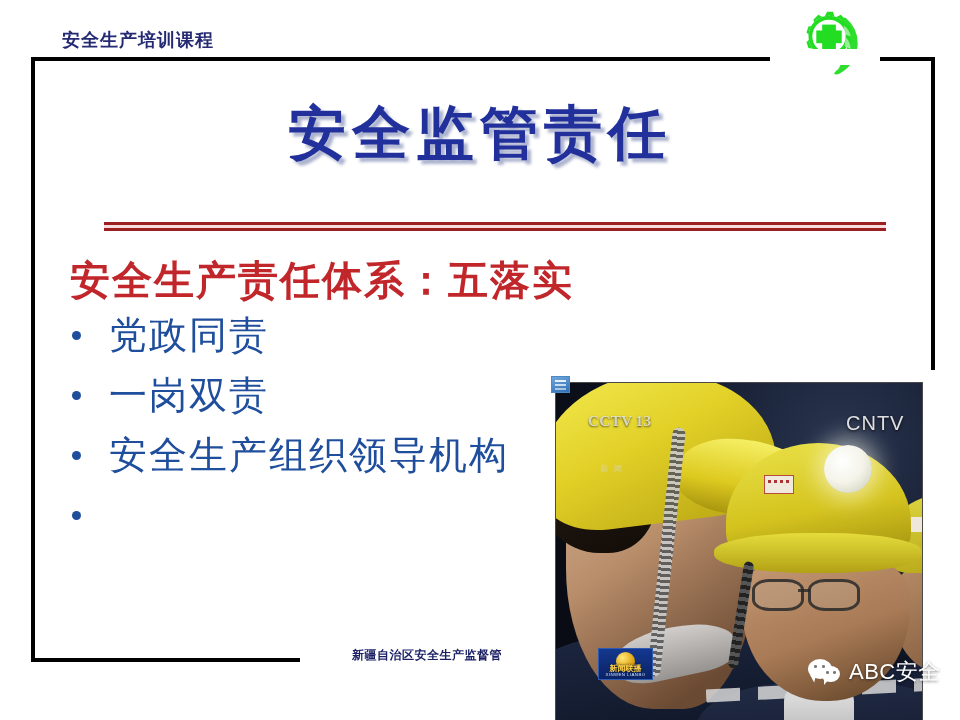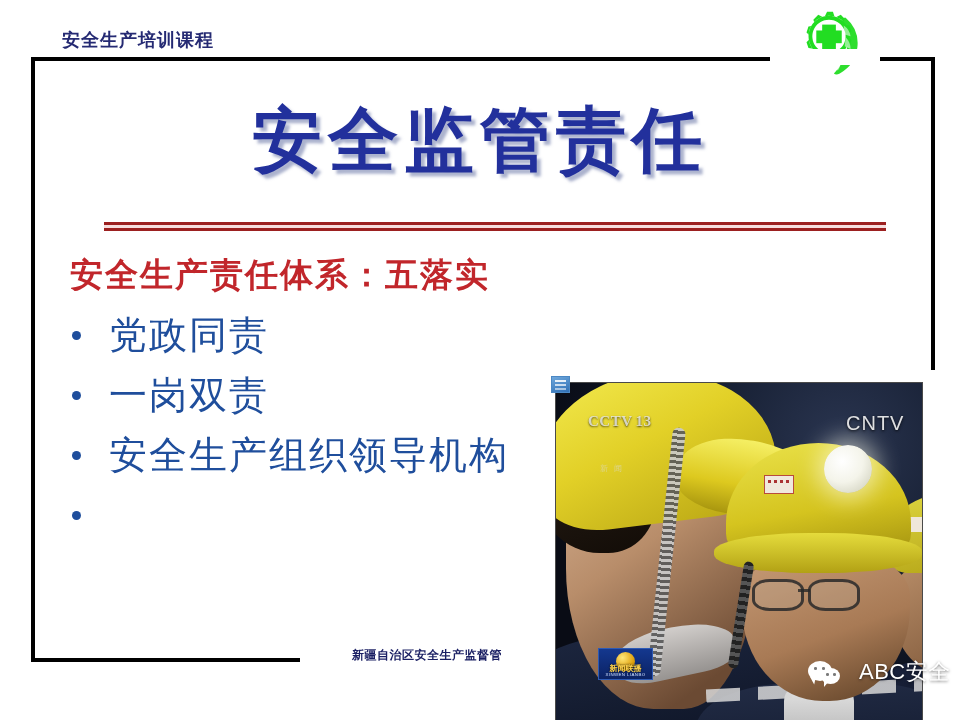--- a/index.html
+++ b/index.html
@@ -45,42 +45,42 @@
   }
 
   
   .title-wrap{
     position:absolute;left:0;top:103px;width:960px;text-align:center;
   }
   .main-title{
     display:inline-block;
     font-family:"Liberation Serif","DejaVu Serif",serif;
     font-weight:bold;
-    font-size:70px;
+    font-size:58px;
     line-height:1.08;
     letter-spacing:6px;
     color:#22309c;
     text-shadow:4px 4px 3px rgba(120,130,175,0.62);
     white-space:nowrap;
   }
 
   
   .divider{
     position:absolute;left:104px;top:222px;width:782px;height:9px;
   }
   .divider .d-line{position:absolute;left:0;width:100%;height:3px;background:#9c2020;}
   .divider .d-line.top{top:0;}
   .divider .d-line.bottom{top:6px;}
   .divider .d-mid{position:absolute;left:0;top:3px;width:100%;height:3px;background:#f6dede;}
 
   
   .subtitle{
     position:absolute;left:70px;top:253px;
     font-family:"Liberation Serif","DejaVu Serif",serif;
-    font-weight:bold;font-size:33px;letter-spacing:2px;
+    font-weight:bold;font-size:40px;letter-spacing:2px;
     color:#c1262b;white-space:nowrap;
   }
 
   
   .bullets{
     position:absolute;left:68px;top:305px;width:520px;
     list-style:none;margin:0;padding:0;
   }
   .bullets li{
     display:flex;align-items:center;
@@ -290,21 +290,21 @@
     border:1px solid #4b88c4;z-index:7;
   }
   .sel-handle::after{
     content:"";position:absolute;left:3px;top:3px;width:11px;height:2px;background:rgba(255,255,255,.85);
     box-shadow:0 4px 0 rgba(255,255,255,.7),0 8px 0 rgba(255,255,255,.55);
   }
 
   
   .watermark{
     position:absolute;left:808px;top:657px;
-    display:flex;align-items:flex-end;gap:17px;z-index:8;
+    display:flex;align-items:center;gap:7px;z-index:8;
   }
   .wm-label{
     color:#ffffff;font-size:22px;letter-spacing:0.5px;
     font-family:"Liberation Sans","DejaVu Sans",sans-serif;
     text-shadow:0 1px 3px rgba(0,0,0,.55);white-space:nowrap;
   }
   .wm-icon{position:relative;width:34px;height:26px;flex:0 0 auto;}
   .wm-icon .b1,.wm-icon .b2{
     position:absolute;border-radius:50%;background:#ffffff;
   }

